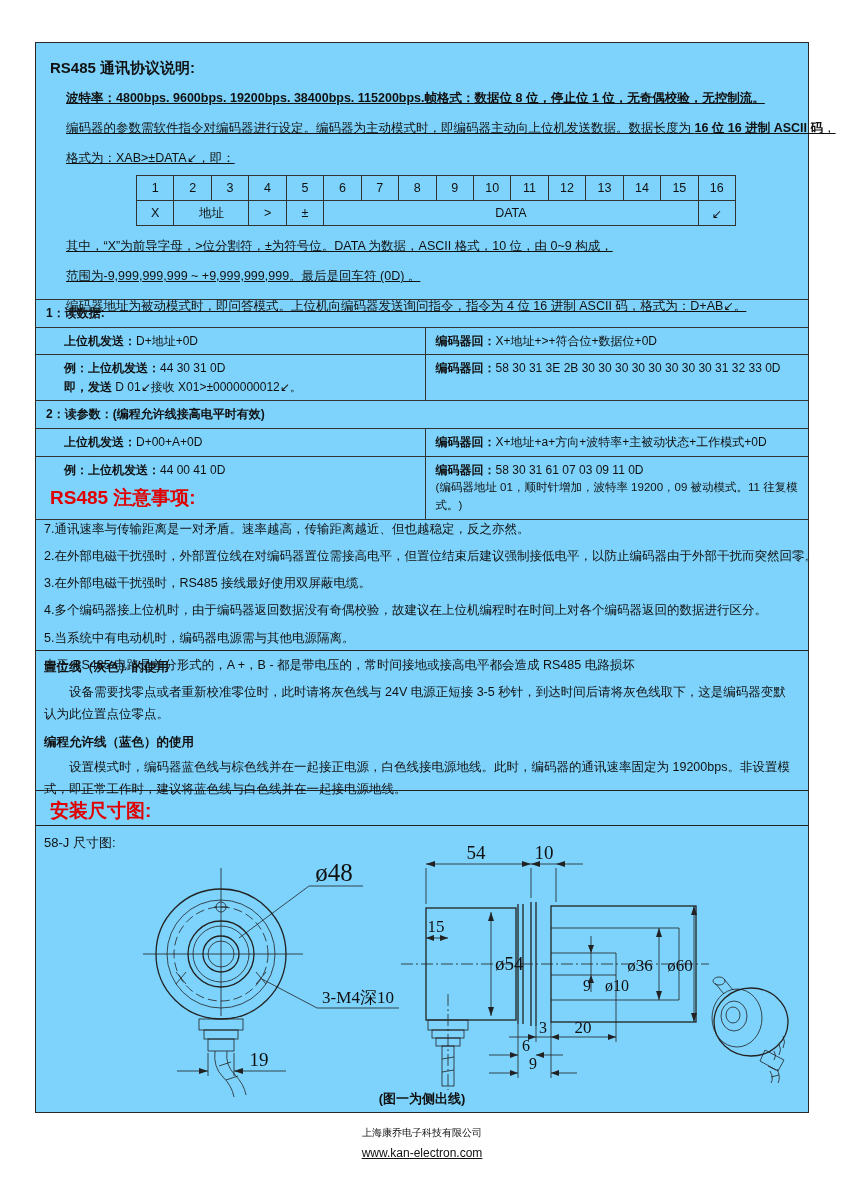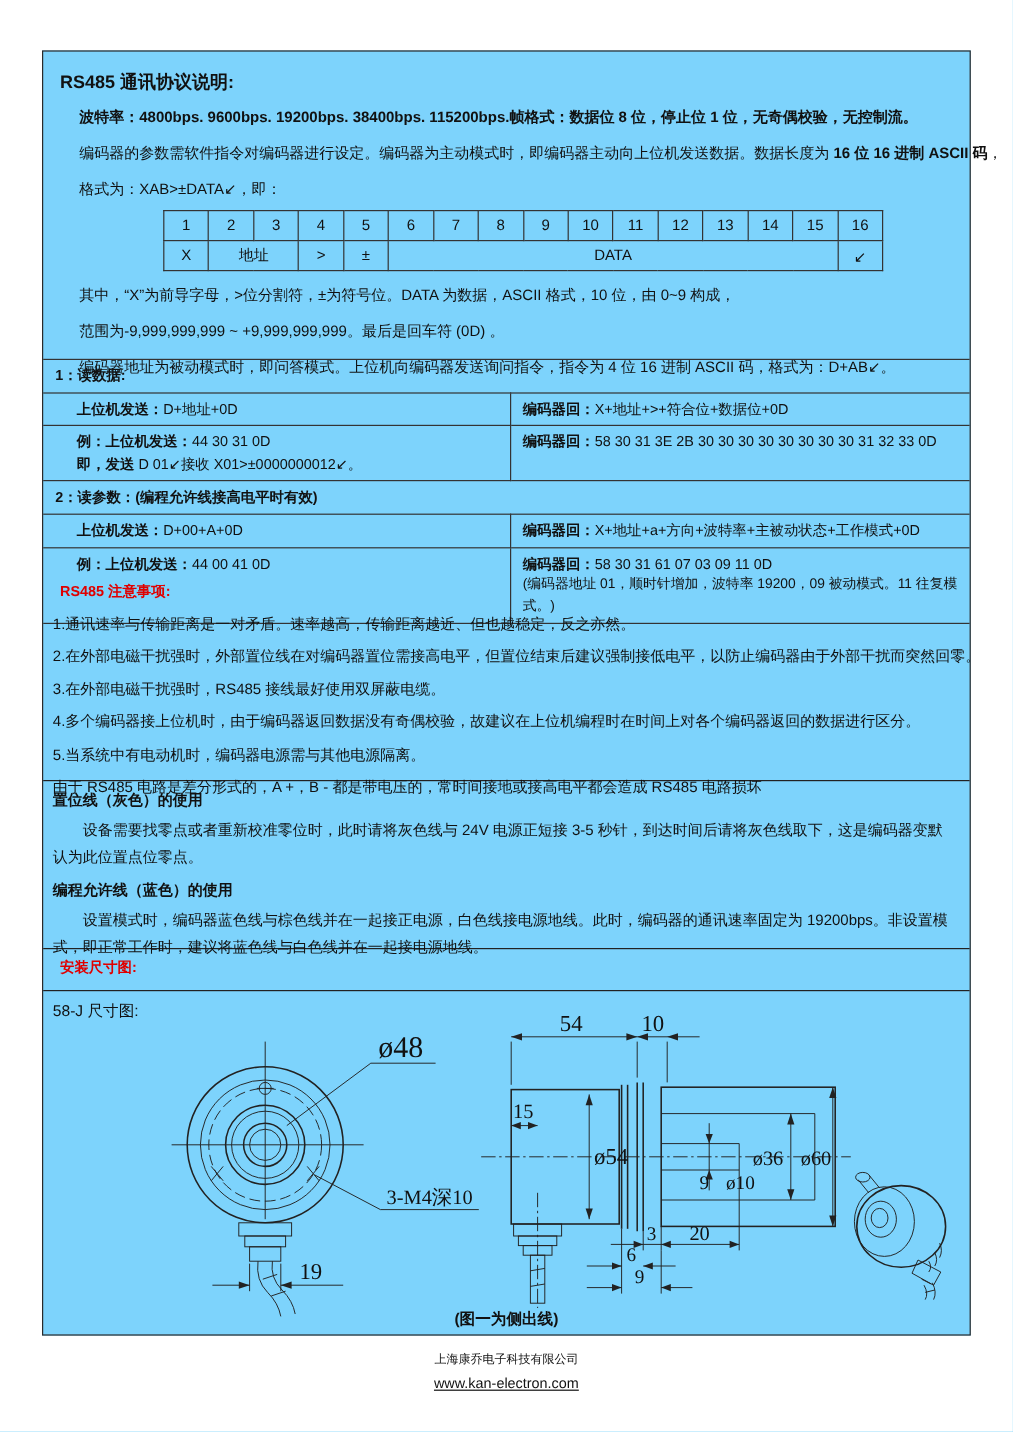--- a/index.html
+++ b/index.html
@@ -8,38 +8,38 @@
     font-family:"Liberation Sans","DejaVu Sans",sans-serif;color:#111;
   }
   .page-box{
     position:absolute;left:35px;top:42px;width:772px;height:1069px;
     border:1.5px solid #2a2a2a;background:#7dd3fc;
   }
   .b{font-weight:bold;}
   
   .sec-protocol{position:absolute;left:0;top:0;right:0;}
   .h-black{font-size:15px;font-weight:bold;margin:16px 0 0 14px;}
-  .para{font-size:12.5px;margin:11px 0 0 30px;line-height:1.5;white-space:nowrap;}
+  .para{font-size:12.5px;margin:11px 0 0 30px;line-height:1.5;white-space:nowrap;text-decoration:underline;}
   .frame-table{border-collapse:collapse;margin:8px 0 2px 100px;width:600px;table-layout:fixed;}
   .frame-table td{
     border:1px solid #333;text-align:center;font-size:12.5px;height:24px;padding:0;
   }
   
   .comm-table{position:absolute;left:0;top:256px;width:100%;border-collapse:collapse;table-layout:fixed;}
   .comm-table td{
     border:1px solid #333;font-size:12px;vertical-align:top;
     padding:4px 8px 4px 28px;line-height:1.55;
   }
   .comm-table td:first-child{border-left:none;}
   .comm-table td:last-child{border-right:none;padding-left:10px;}
   .comm-table .hd{font-weight:bold;padding-left:8px;}
   .note-small{font-size:11.5px;}
   
   .sec-notes{position:absolute;left:0;top:432px;width:100%;height:176px;border-bottom:1.5px solid #222;box-sizing:border-box;}
-  .h-red{font-size:12px;font-weight:bold;color:#e00000;margin:10px 0 0 14px;}
+  .h-red{font-size:19px;font-weight:bold;color:#e00000;margin:10px 0 0 14px;}
   .note-line{font-size:12.5px;margin:9px 0 0 8px;line-height:1.45;white-space:nowrap;}
   
   .sec-usage{position:absolute;left:0;top:608px;width:100%;height:140px;border-bottom:1.5px solid #222;box-sizing:border-box;}
   .usage-title{font-size:12.5px;font-weight:bold;margin:8px 0 0 8px;}
   .usage-text{font-size:12.5px;margin:6px 10px 0 8px;line-height:1.75;text-indent:2em;}
   
   .sec-dimtitle{position:absolute;left:0;top:748px;width:100%;height:35px;border-bottom:1.5px solid #222;box-sizing:border-box;}
   .sec-dimtitle .h-red{margin-top:7px;}
   
   .sec-drawings{position:absolute;left:0;top:783px;width:100%;height:286px;}
@@ -139,21 +139,21 @@
       <td>
         <div><span class="b">编码器回：</span><span>58 30 31 61 07 03 09 11 0D</span></div>
         <div class="note-small">(编码器地址 01，顺时针增加，波特率 19200，09 被动模式。11 往复模式。)</div>
       </td>
     </tr>
   </tbody>
     </table>
 
   <div class="sec-notes">
     <div class="h-red">RS485 注意事项:</div>
-    <div class="note-line">1.通讯速率与传输距离是一对矛盾。速率越高，传输距离越近、但也越稳定，反之亦然。</div>
+    <div class="note-line">7.通讯速率与传输距离是一对矛盾。速率越高，传输距离越近、但也越稳定，反之亦然。</div>
     <div class="note-line">2.在外部电磁干扰强时，外部置位线在对编码器置位需接高电平，但置位结束后建议强制接低电平，以防止编码器由于外部干扰而突然回零。</div>
     <div class="note-line">3.在外部电磁干扰强时，RS485 接线最好使用双屏蔽电缆。</div>
     <div class="note-line">4.多个编码器接上位机时，由于编码器返回数据没有奇偶校验，故建议在上位机编程时在时间上对各个编码器返回的数据进行区分。</div>
     <div class="note-line">5.当系统中有电动机时，编码器电源需与其他电源隔离。</div>
     <div class="note-line">由于 RS485 电路是差分形式的，A +，B - 都是带电压的，常时间接地或接高电平都会造成 RS485 电路损坏</div>
   </div>
 
   <div class="sec-usage">
     <div class="usage-title">置位线（灰色）的使用</div>
     <div class="usage-text">设备需要找零点或者重新校准零位时，此时请将灰色线与 24V 电源正短接 3-5 秒针，到达时间后请将灰色线取下，这是编码器变默认为此位置点位零点。</div>

